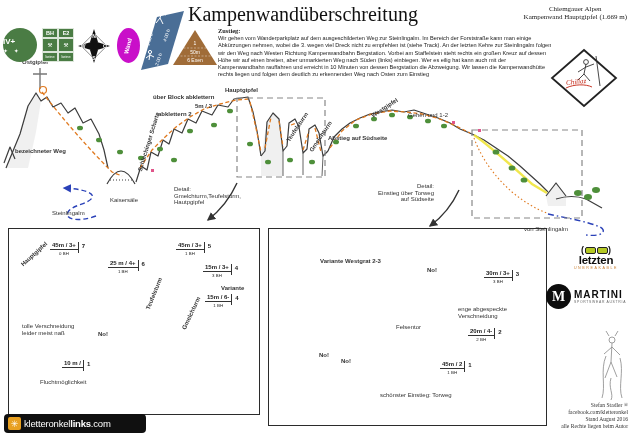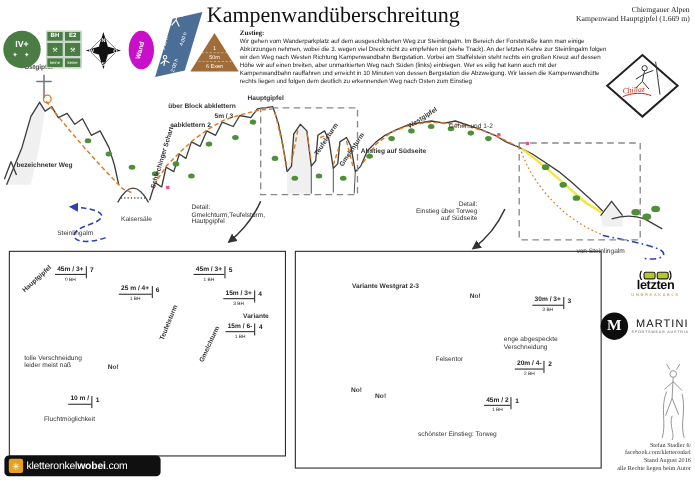--- a/index.html
+++ b/index.html
@@ -6,29 +6,29 @@
   .stage{position:relative;width:632px;height:440px;background:#fff;overflow:hidden;
          font-family:"Liberation Sans",sans-serif;color:#222;}
   svg{position:absolute;left:0;top:0;}
   .lbl{position:absolute;font-family:"Liberation Sans",sans-serif;font-size:6px;color:#333;
        white-space:nowrap;z-index:3;line-height:1.1;}
   .b{font-weight:bold;}
   .pre{white-space:pre-line;}
   .rot{transform-origin:left center;}
   .title{position:absolute;left:188px;top:3px;font-family:"Liberation Serif",serif;
          font-size:20px;color:#111;z-index:3;}
-  .hdr-right{position:absolute;right:5px;top:5px;text-align:right;font-family:"Liberation Serif",serif;
+  .hdr-right{position:absolute;right:5px;top:5px;text-align:center;font-family:"Liberation Serif",serif;
          font-size:7px;color:#222;line-height:1.2;z-index:3;}
   .zustieg{position:absolute;left:218px;top:27px;width:334px;font-size:5.6px;line-height:1.28;
          color:#222;z-index:3;}
   .zustieg .zh{font-weight:bold;font-size:6.4px;font-family:"Liberation Serif",serif;}
   
   .badge{position:absolute;z-index:4;}
   .circ{left:3px;top:28px;width:34px;height:34px;border-radius:50%;background:#4a7c44;
-        display:flex;flex-direction:column;align-items:center;justify-content:center;color:#fff;}
+        display:flex;flex-direction:column;align-items:flex-start;justify-content:center;color:#fff;}
   .circ .dif{font-weight:bold;font-size:8px;}
   .circ .stars{font-size:6px;letter-spacing:2px;margin-top:1px;color:#fff;}
   .prot{left:42px;top:28px;width:32px;height:34px;background:#4a7c44;color:#fff;
         display:grid;grid-template-columns:1fr 1fr;grid-template-rows:10px 14px 10px;
         font-size:5.5px;text-align:center;}
   .prot span{border:0.5px solid rgba(255,255,255,.8);display:flex;align-items:center;justify-content:center;}
   .prot .tiny{font-size:3.8px;}
   .wandell{left:117px;top:28px;width:23px;height:35px;border-radius:50%;background:#c90fc9;
         display:flex;align-items:center;justify-content:center;overflow:hidden;}
   .wandell span{color:#fff;font-size:6px;font-weight:bold;transform:rotate(-75deg);}
@@ -49,21 +49,21 @@
   .ava .tx{color:#fff;font-size:9.5px;letter-spacing:-0.2px;}
   .gloryfy{position:absolute;left:565px;top:246px;width:62px;text-align:center;z-index:4;}
   .gl-ic{font-size:9px;font-weight:bold;color:#111;line-height:9px;}
   .lens{display:inline-block;width:9px;height:5px;border-radius:2px;background:#b5c924;border:1px solid #222;
         vertical-align:middle;margin:0 0.5px;}
   .gl-name{font-size:11.5px;font-weight:bold;color:#0d0d0d;letter-spacing:-0.3px;line-height:11px;}
   .gl-tag{font-size:3.6px;color:#c87a28;letter-spacing:1.6px;}
   .martini{position:absolute;left:546px;top:284px;display:flex;align-items:center;gap:3px;z-index:4;}
   .m-circ{width:25px;height:25px;border-radius:50%;background:#0d0d0d;color:#fff;display:flex;
         align-items:center;justify-content:center;font-weight:bold;font-size:14px;font-family:"Liberation Serif",serif;}
-  .m-tx .m-name{font-size:10px;font-weight:normal;letter-spacing:1px;color:#0d0d0d;line-height:10px;text-align:right;}
+  .m-tx .m-name{font-size:10px;font-weight:bold;letter-spacing:1px;color:#0d0d0d;line-height:10px;}
   .m-tx .m-tag{font-size:3.4px;color:#666;letter-spacing:0.7px;}
   .credits{position:absolute;right:4px;top:402px;text-align:right;font-family:"Liberation Serif",serif;
         font-size:5.6px;line-height:1.25;color:#333;z-index:4;}
   .chillaz-name{position:absolute;left:566px;top:78px;font-family:"Liberation Serif",serif;font-style:italic;
         font-size:7px;color:#c22211;z-index:4;transform:rotate(-6deg);}
 </style>
 </head>
 <body>
 
 <div class="stage">
@@ -430,21 +430,21 @@
   <div class="grade" style="left:440px;top:361px;">
     <div class="gl">
         <span class="gt">45m / 2</span>
         <span class="gb">1 BH</span>
       </div>
     <div class="gp">1</div>
   </div>
 
   <div class="ava">
     <span class="ic">✳</span>
-    <span class="tx"><span>kletteronkel</span><span class="b">wobei</span><span>.com</span></span>
+    <span class="tx"><span>kletteronkel</span><span class="b">links</span><span>.com</span></span>
   </div>
 
   <div class="gloryfy">
     <div class="gl-ic">(<span class="lens"></span><span class="lens"></span>)</div>
     <div class="gl-name">letzten</div>
     <div class="gl-tag">UNBREAKABLE</div>
   </div>
 
   <div class="martini">
     <div class="m-circ">M</div>

